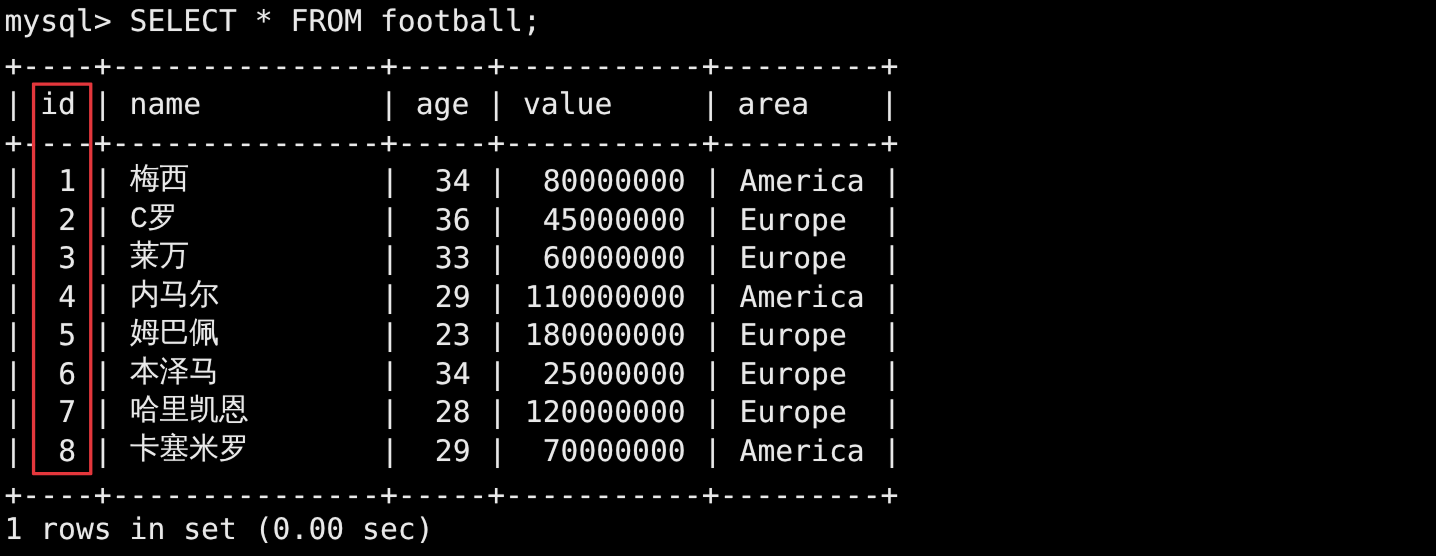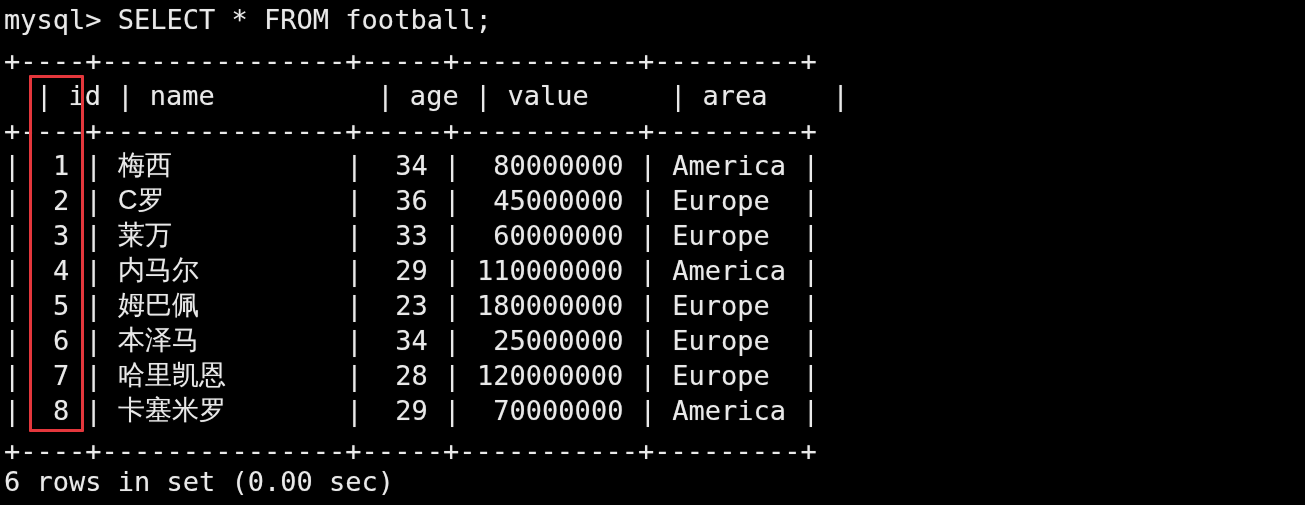--- a/index.html
+++ b/index.html
@@ -30,42 +30,42 @@
     font-size: 27px;
     line-height: 35px;
     letter-spacing: 0px;
     white-space: pre;
     color: #e9e9e9;
     text-shadow: 0 0 1px rgba(230,230,230,0.35);
   }
 
   .prompt-line   { top: 2px; }
   .sep-top       { top: 43px; }
-  .head-line     { top: 78px; margin-left: 32px; }
+  .head-line     { top: 78px; }
   .sep-mid       { top: 113px; }
   .row-line      { }
   .sep-bot       { top: 433px; }
   .footer-line   { top: 464px; }
 
   
   .annotation {
     position: absolute;
     top: 11px;
     left: 540px;
     font-family: "DejaVu Sans", sans-serif;
     font-size: 21px;
     line-height: 24px;
     color: #c8282f;
     white-space: pre;
     letter-spacing: 0.5px;
   }
 
   
   .cjk {
-    font-family: Liberation Sans, sans-serif;
+    font-family: Liberation Mono, monospace;
   }
 
   
   .highlight-box {
     position: absolute;
     left: 29px;
     top: 75px;
     width: 55px;
     height: 357px;
     border: 3px solid #e4373c;
@@ -94,17 +94,17 @@
       <div class="term-line row-line" style="top: 218px; position: absolute; left: 4px; width: 815px; height: 35px;"><span style="position: absolute; left: 0px; top: 0px;">|</span><span style="position: absolute; left: 81.5px; top: 0px;">|</span><span style="position: absolute; left: 342.3px; top: 0px;">|</span><span style="position: absolute; left: 440.1px; top: 0px;">|</span><span style="position: absolute; left: 635.7px; top: 0px;">|</span><span style="position: absolute; left: 798.7px; top: 0px;">|</span><span style="position: absolute; top: 0px; left: 16.3px; width: 48.9px; text-align: right; padding-right: 16.3px;">3</span><span class="cjk" style="position: absolute; top: 0px; left: 97.8px; width: 228.2px; text-align: left; padding-left: 16.3px;">莱万</span><span style="position: absolute; top: 0px; left: 358.6px; width: 65.2px; text-align: right; padding-right: 16.3px;">33</span><span style="position: absolute; top: 0px; left: 456.4px; width: 163px; text-align: right; padding-right: 16.3px;">60000000</span><span style="position: absolute; top: 0px; left: 652px; width: 130.4px; text-align: left; padding-left: 16.3px;">Europe</span></div>
       <div class="term-line row-line" style="top: 253px; position: absolute; left: 4px; width: 815px; height: 35px;"><span style="position: absolute; left: 0px; top: 0px;">|</span><span style="position: absolute; left: 81.5px; top: 0px;">|</span><span style="position: absolute; left: 342.3px; top: 0px;">|</span><span style="position: absolute; left: 440.1px; top: 0px;">|</span><span style="position: absolute; left: 635.7px; top: 0px;">|</span><span style="position: absolute; left: 798.7px; top: 0px;">|</span><span style="position: absolute; top: 0px; left: 16.3px; width: 48.9px; text-align: right; padding-right: 16.3px;">4</span><span class="cjk" style="position: absolute; top: 0px; left: 97.8px; width: 228.2px; text-align: left; padding-left: 16.3px;">内马尔</span><span style="position: absolute; top: 0px; left: 358.6px; width: 65.2px; text-align: right; padding-right: 16.3px;">29</span><span style="position: absolute; top: 0px; left: 456.4px; width: 163px; text-align: right; padding-right: 16.3px;">110000000</span><span style="position: absolute; top: 0px; left: 652px; width: 130.4px; text-align: left; padding-left: 16.3px;">America</span></div>
       <div class="term-line row-line" style="top: 288px; position: absolute; left: 4px; width: 815px; height: 35px;"><span style="position: absolute; left: 0px; top: 0px;">|</span><span style="position: absolute; left: 81.5px; top: 0px;">|</span><span style="position: absolute; left: 342.3px; top: 0px;">|</span><span style="position: absolute; left: 440.1px; top: 0px;">|</span><span style="position: absolute; left: 635.7px; top: 0px;">|</span><span style="position: absolute; left: 798.7px; top: 0px;">|</span><span style="position: absolute; top: 0px; left: 16.3px; width: 48.9px; text-align: right; padding-right: 16.3px;">5</span><span class="cjk" style="position: absolute; top: 0px; left: 97.8px; width: 228.2px; text-align: left; padding-left: 16.3px;">姆巴佩</span><span style="position: absolute; top: 0px; left: 358.6px; width: 65.2px; text-align: right; padding-right: 16.3px;">23</span><span style="position: absolute; top: 0px; left: 456.4px; width: 163px; text-align: right; padding-right: 16.3px;">180000000</span><span style="position: absolute; top: 0px; left: 652px; width: 130.4px; text-align: left; padding-left: 16.3px;">Europe</span></div>
       <div class="term-line row-line" style="top: 323px; position: absolute; left: 4px; width: 815px; height: 35px;"><span style="position: absolute; left: 0px; top: 0px;">|</span><span style="position: absolute; left: 81.5px; top: 0px;">|</span><span style="position: absolute; left: 342.3px; top: 0px;">|</span><span style="position: absolute; left: 440.1px; top: 0px;">|</span><span style="position: absolute; left: 635.7px; top: 0px;">|</span><span style="position: absolute; left: 798.7px; top: 0px;">|</span><span style="position: absolute; top: 0px; left: 16.3px; width: 48.9px; text-align: right; padding-right: 16.3px;">6</span><span class="cjk" style="position: absolute; top: 0px; left: 97.8px; width: 228.2px; text-align: left; padding-left: 16.3px;">本泽马</span><span style="position: absolute; top: 0px; left: 358.6px; width: 65.2px; text-align: right; padding-right: 16.3px;">34</span><span style="position: absolute; top: 0px; left: 456.4px; width: 163px; text-align: right; padding-right: 16.3px;">25000000</span><span style="position: absolute; top: 0px; left: 652px; width: 130.4px; text-align: left; padding-left: 16.3px;">Europe</span></div>
       <div class="term-line row-line" style="top: 358px; position: absolute; left: 4px; width: 815px; height: 35px;"><span style="position: absolute; left: 0px; top: 0px;">|</span><span style="position: absolute; left: 81.5px; top: 0px;">|</span><span style="position: absolute; left: 342.3px; top: 0px;">|</span><span style="position: absolute; left: 440.1px; top: 0px;">|</span><span style="position: absolute; left: 635.7px; top: 0px;">|</span><span style="position: absolute; left: 798.7px; top: 0px;">|</span><span style="position: absolute; top: 0px; left: 16.3px; width: 48.9px; text-align: right; padding-right: 16.3px;">7</span><span class="cjk" style="position: absolute; top: 0px; left: 97.8px; width: 228.2px; text-align: left; padding-left: 16.3px;">哈里凯恩</span><span style="position: absolute; top: 0px; left: 358.6px; width: 65.2px; text-align: right; padding-right: 16.3px;">28</span><span style="position: absolute; top: 0px; left: 456.4px; width: 163px; text-align: right; padding-right: 16.3px;">120000000</span><span style="position: absolute; top: 0px; left: 652px; width: 130.4px; text-align: left; padding-left: 16.3px;">Europe</span></div>
       <div class="term-line row-line" style="top: 393px; position: absolute; left: 4px; width: 815px; height: 35px;"><span style="position: absolute; left: 0px; top: 0px;">|</span><span style="position: absolute; left: 81.5px; top: 0px;">|</span><span style="position: absolute; left: 342.3px; top: 0px;">|</span><span style="position: absolute; left: 440.1px; top: 0px;">|</span><span style="position: absolute; left: 635.7px; top: 0px;">|</span><span style="position: absolute; left: 798.7px; top: 0px;">|</span><span style="position: absolute; top: 0px; left: 16.3px; width: 48.9px; text-align: right; padding-right: 16.3px;">8</span><span class="cjk" style="position: absolute; top: 0px; left: 97.8px; width: 228.2px; text-align: left; padding-left: 16.3px;">卡塞米罗</span><span style="position: absolute; top: 0px; left: 358.6px; width: 65.2px; text-align: right; padding-right: 16.3px;">29</span><span style="position: absolute; top: 0px; left: 456.4px; width: 163px; text-align: right; padding-right: 16.3px;">70000000</span><span style="position: absolute; top: 0px; left: 652px; width: 130.4px; text-align: left; padding-left: 16.3px;">America</span></div>
     </div>
 
   <div class="term-line sep-bot">+----+---------------+-----+-----------+---------+</div>
 
-  <div class="term-line footer-line">6 rows in set (0.00 sec)</div>
+  <div class="term-line footer-line">1 rows in set (0.00 sec)</div>
 
   <div class="highlight-box"></div>
 
 </div>
 
 </body></html>

